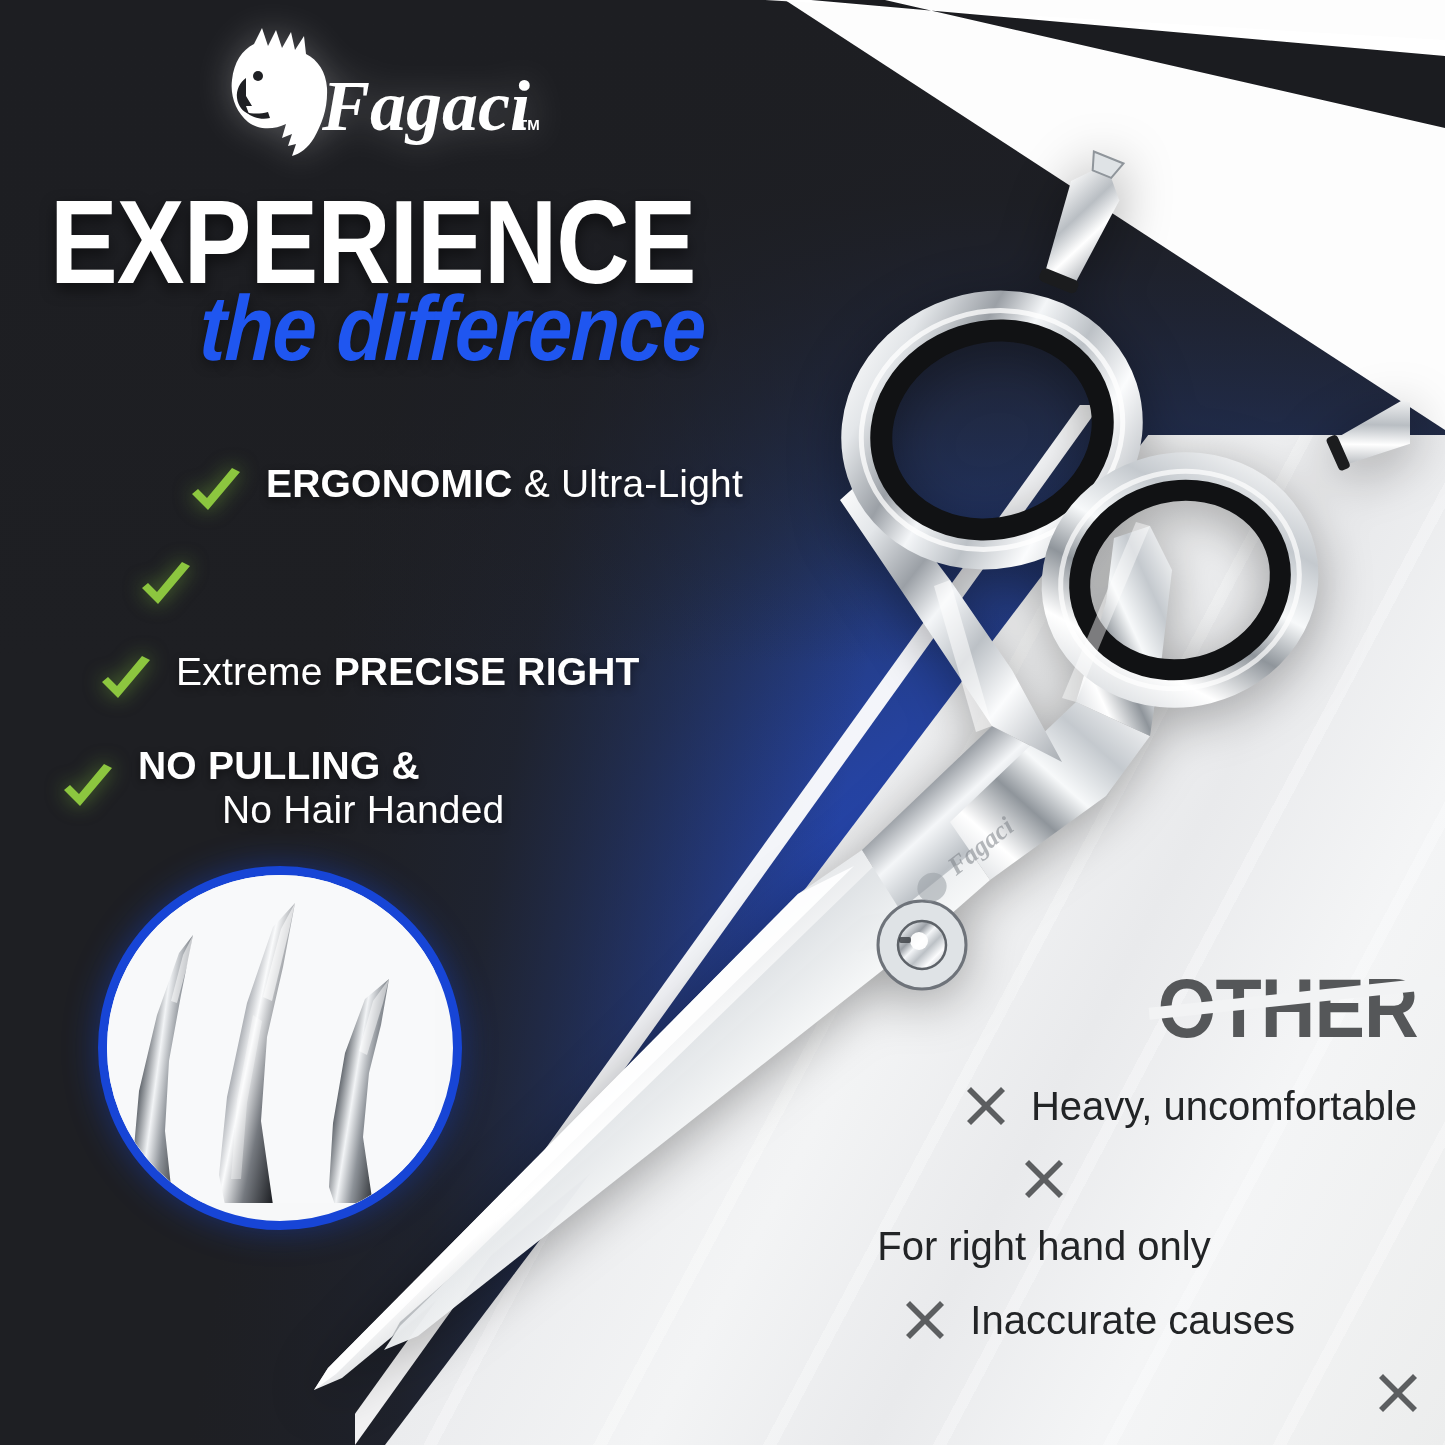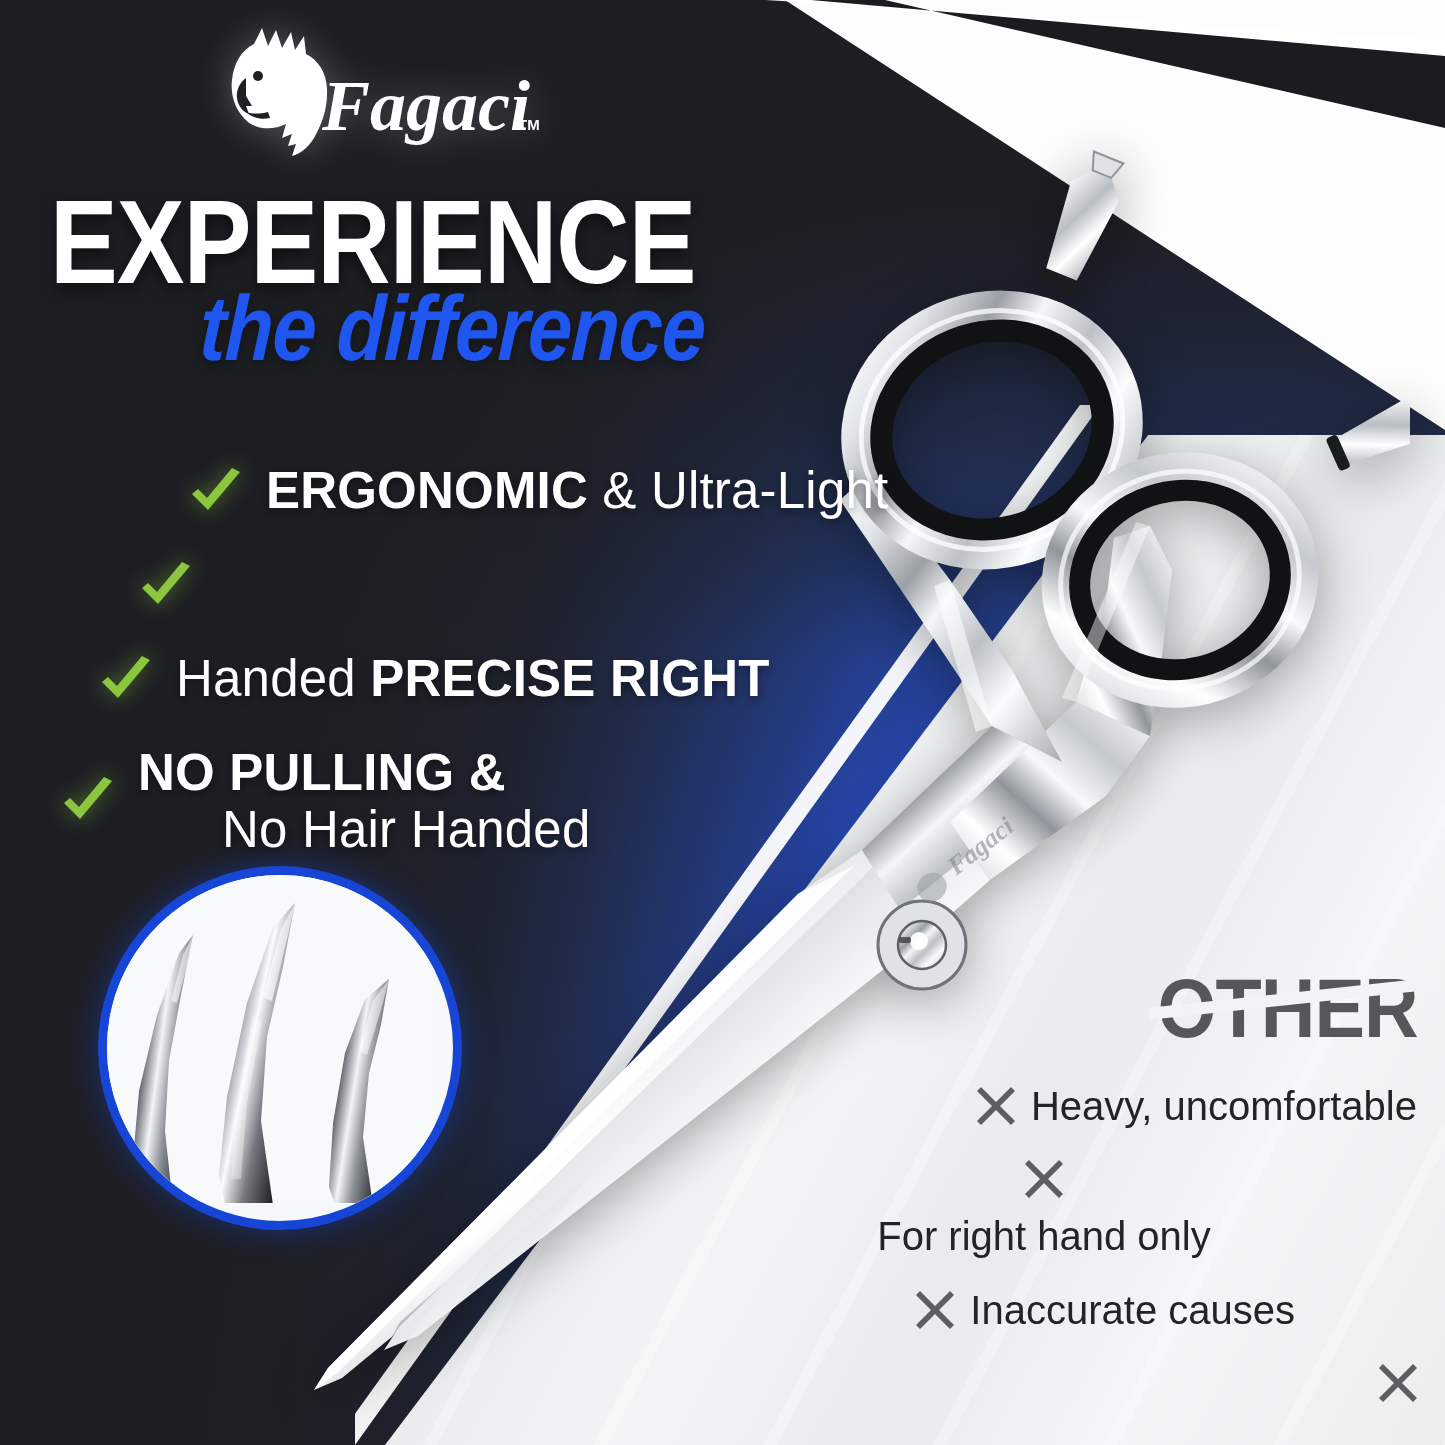--- a/index.html
+++ b/index.html
@@ -117,21 +117,21 @@
   .crow.r2{margin-left:78px;}
   .crow.r3{margin-left:38px;}
   .crow.r4{margin-left:0px;align-items:center;}
   .check{
     flex:0 0 auto;width:56px;height:56px;margin-top:4px;
     filter:drop-shadow(0 0 10px rgba(140,214,62,.55));
   }
   .check svg{display:block;}
   .ctext{
     color:#ffffff;
-    font-size:51px;
+    font-size:39px;
     line-height:1.12;
     letter-spacing:.2px;
     font-weight:400;
     white-space:nowrap;
     text-shadow:0 3px 8px rgba(0,0,0,.45);
   }
   .ctext b{font-weight:700;}
   .ctext .sub{display:block;padding-left:84px;font-weight:400;}
 
   
@@ -164,21 +164,21 @@
   }
   .other-slash{
     position:absolute;left:-10px;top:26px;width:112%;height:12px;
     background:#f2f3f4;
     transform:rotate(-5.5deg);
     pointer-events:none;
   }
   .olist{margin-top:34px;}
   .orow{
     display:flex;align-items:center;justify-content:flex-end;
-    gap:14px;
+    gap:24px;
     margin-bottom:30px;
   }
   .orow.o1{padding-right:6px;}
   .orow.o2{padding-right:58px;flex-direction:column;}
   .orow.o3{padding-right:128px;}
   .orow.o4{padding-right:4px;}
   .xmark{flex:0 0 auto;width:42px;height:42px;}
   .xmark svg{display:block;}
   .otext{
     color:#222426;
@@ -345,21 +345,21 @@
         </svg>
       </span>
     </div>
 
     <div class="crow r3">
       <span class="check">
         <svg viewBox="0 0 56 56" width="56" height="56" xmlns="http://www.w3.org/2000/svg">
           <path d="M4 28 L20 44 L52 6 L44 2 L19 32 L10 23 Z" fill="#8cc63f"></path>
         </svg>
       </span>
-      <span class="ctext"><span>Handed </span><b>PRECISE RIGHT</b></span>
+      <span class="ctext"><span>Extreme </span><b>PRECISE RIGHT</b></span>
     </div>
 
     <div class="crow r4">
       <span class="check">
         <svg viewBox="0 0 56 56" width="56" height="56" xmlns="http://www.w3.org/2000/svg">
           <path d="M4 28 L20 44 L52 6 L44 2 L19 32 L10 23 Z" fill="#8cc63f"></path>
         </svg>
       </span>
       <span class="ctext"><b>NO PULLING &amp;</b><span class="sub">No Hair Handed</span></span>
     </div>

